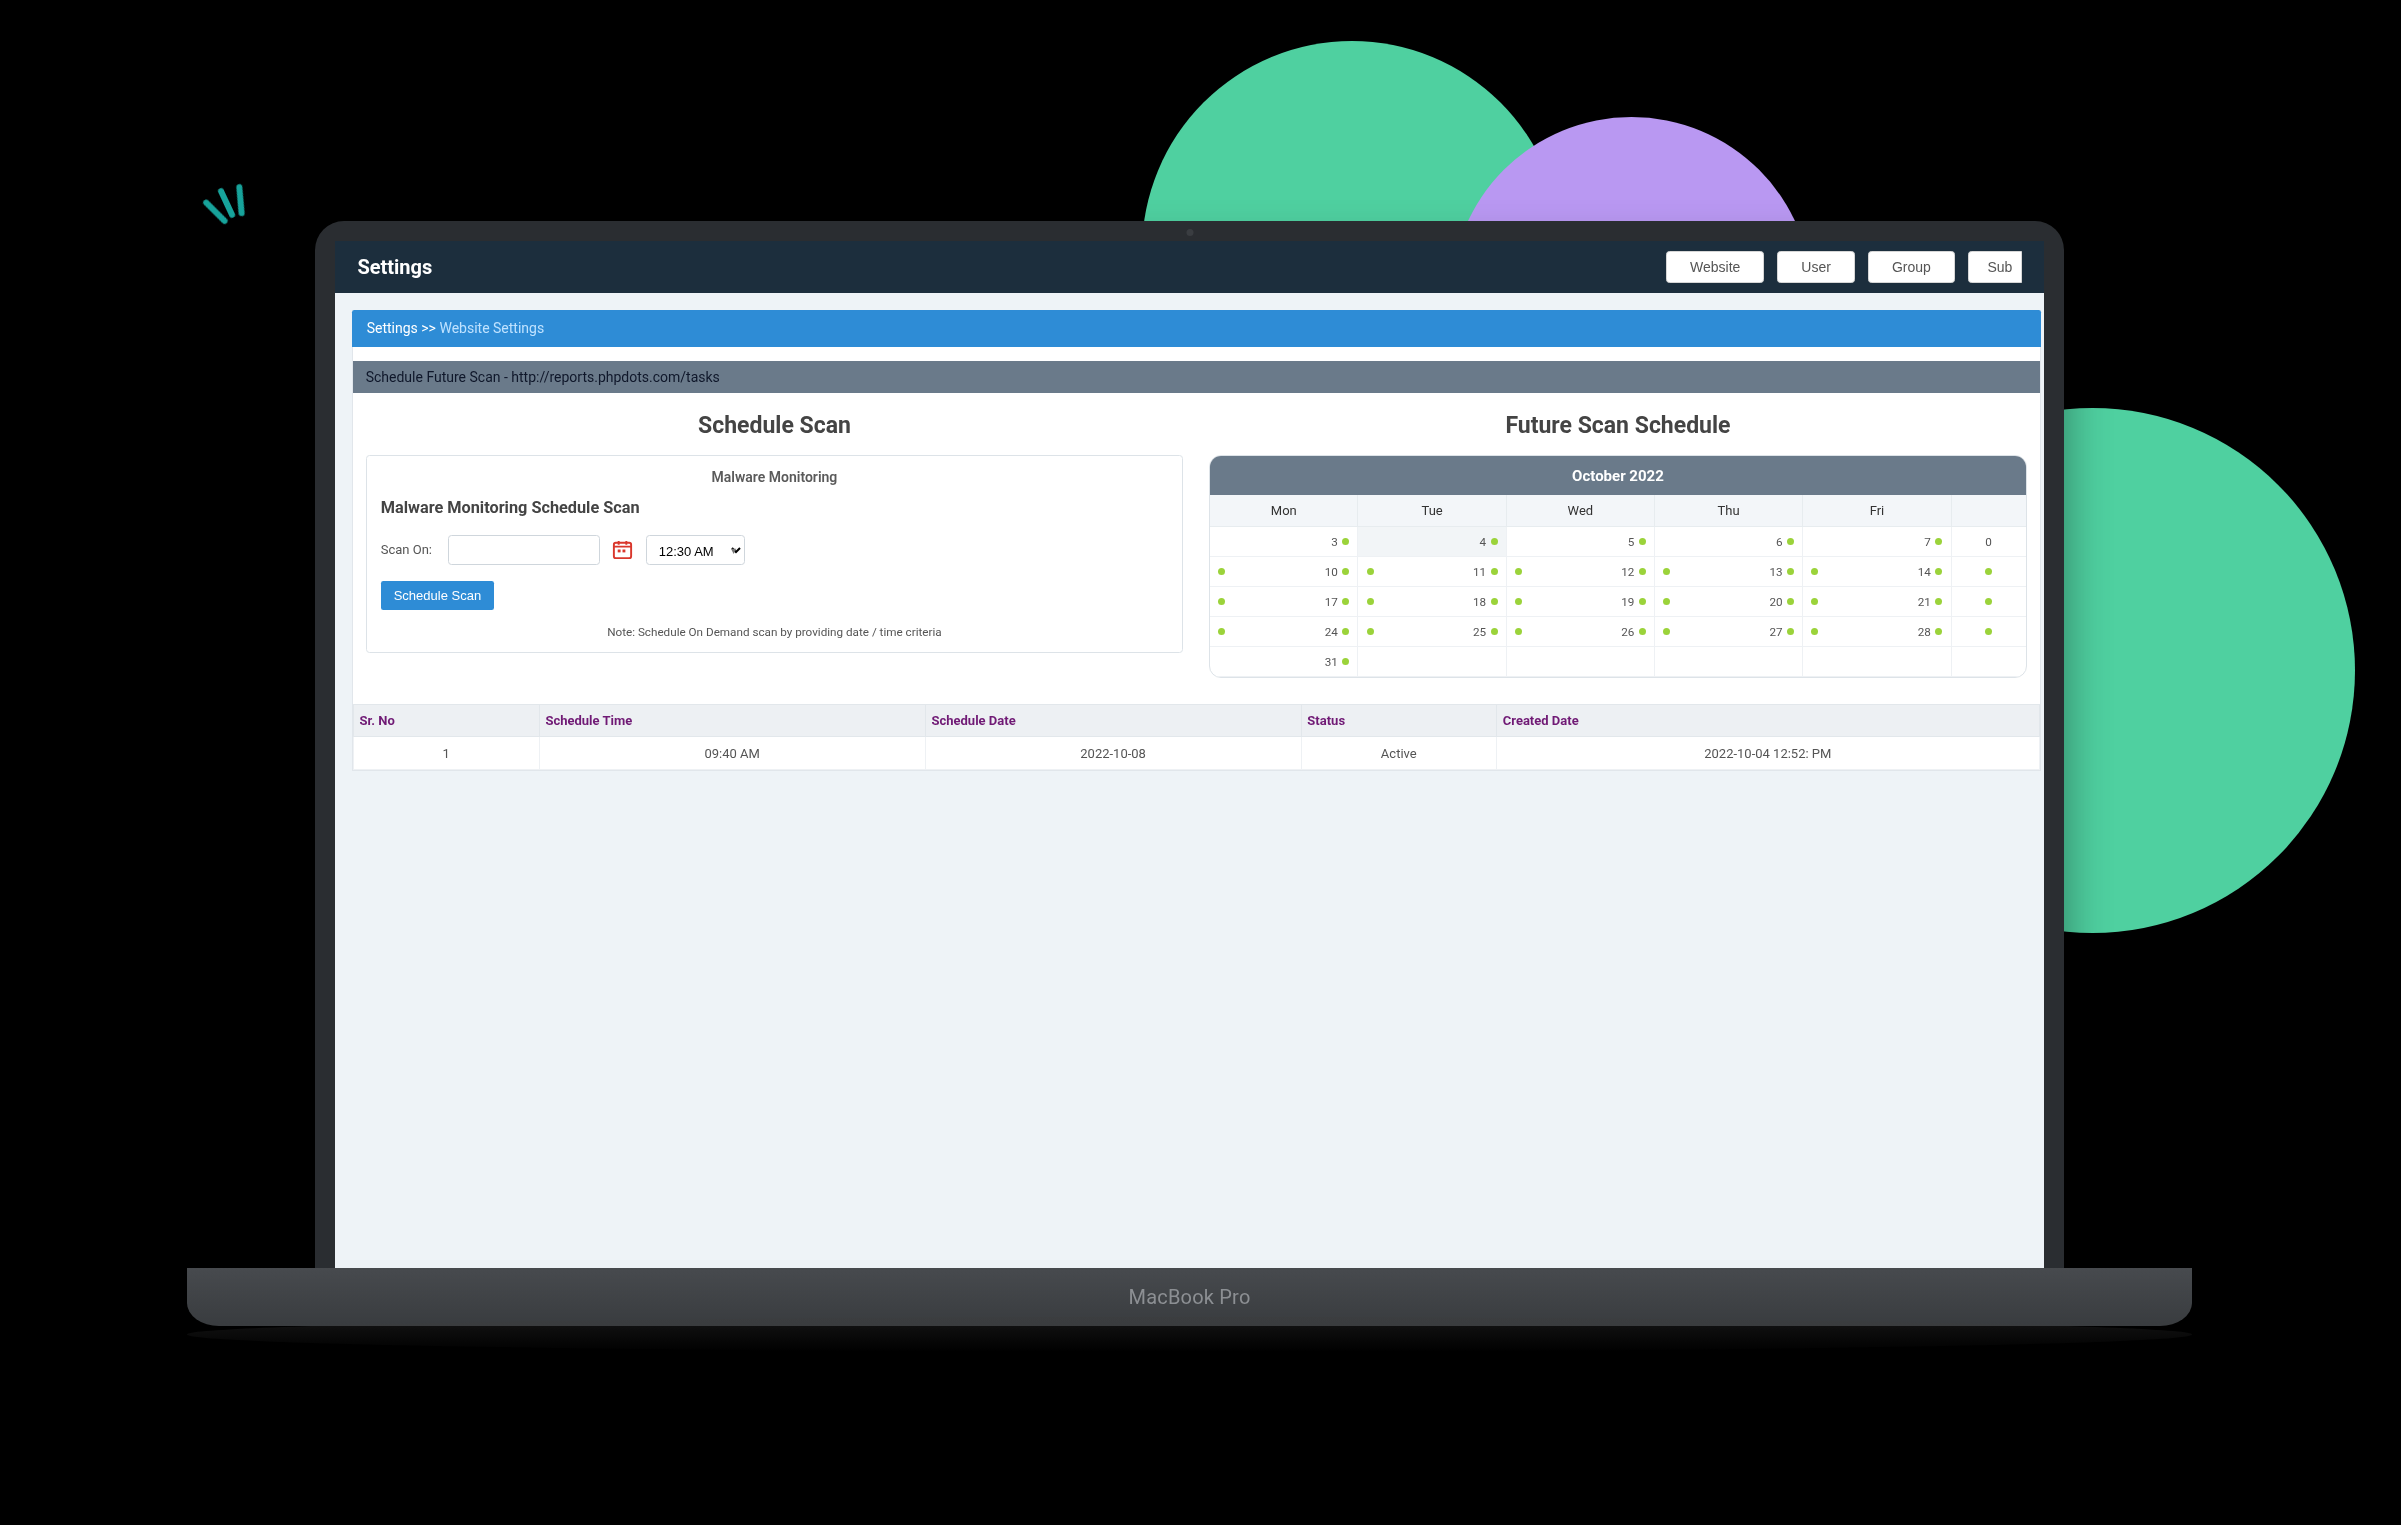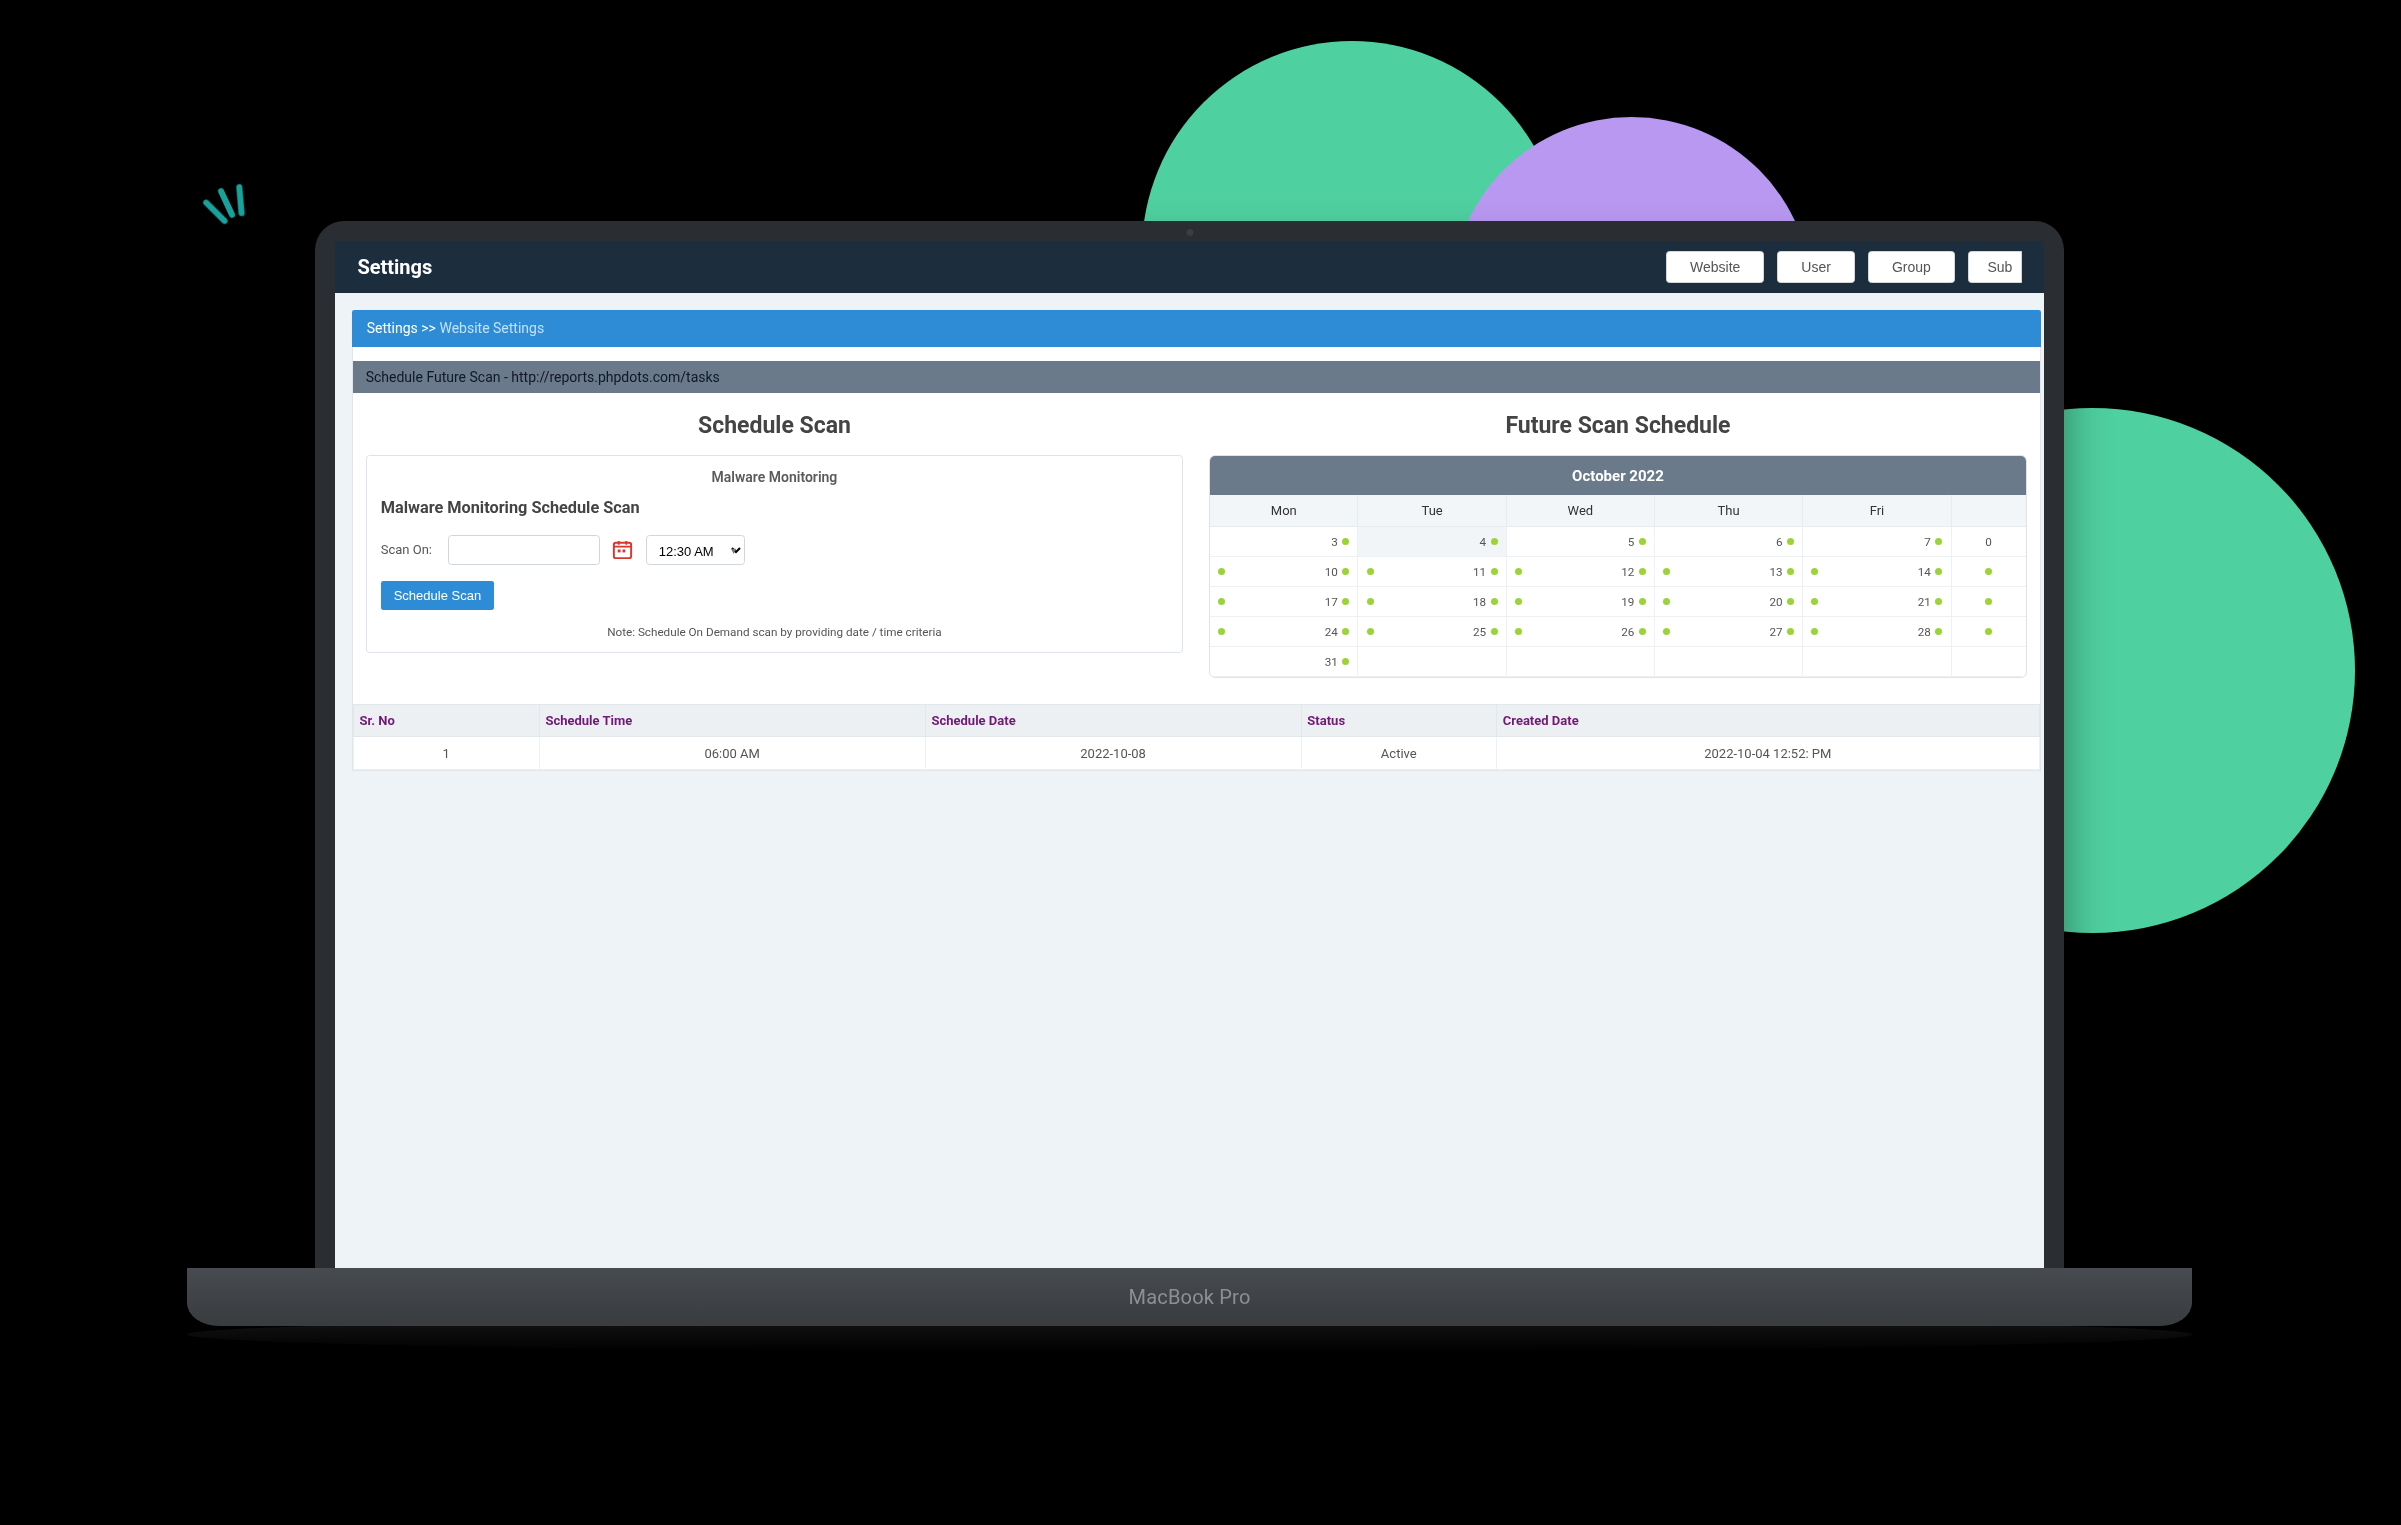--- a/index.html
+++ b/index.html
@@ -108,21 +108,21 @@
   .dropdown-wrap { position:relative; }
   .dropdown-wrap:after{ content:"▾"; position:absolute; right:8.2px; top:50%; transform:translateY(-50%); color:#777; font-size:10.5px; pointer-events:none;}
 
   .btn-primary {
     background:#2e8cd6; color:#fff; border:none; border-radius:2.3px;
     padding:7px 13px; font-size:13px; cursor:pointer;
   }
   .note { font-size:11.7px; color:#555; margin-top:15px;text-align:center; }
 
   
-  .cal { border:0.6px solid #dde3e8; border-radius:6px; overflow:hidden;}
+  .cal { border:0.6px solid #dde3e8; border-radius:12px; overflow:hidden;}
   .cal-title { background:#6a7a8a; color:#fff; text-align:center; font-weight:700; padding:10.5px 0; font-size:15px;}
   .cal-head, .cal-row { display:grid; grid-template-columns: repeat(5, 1fr) .5fr; }
   .cal-head div { text-align:center; padding:8.2px 0; font-weight:400; background:#f3f6f9; border-right:0.6px solid #e7ecef; border-bottom:0.6px solid #e7ecef; font-size:13px;}
   .cal-head div:last-child{border-right:none;}
   .cal-row div.cell {
     position:relative; height:30px; border-right:0.6px solid #eef1f4; border-bottom:0.6px solid #eef1f4;
     font-size:11.7px; color:#555;
     display:flex; align-items:center; justify-content:flex-end; padding-right:5.8px;
   }
   .cal-row div.cell:last-child{border-right:none; justify-content:center; padding-right:0;}
@@ -352,21 +352,21 @@
                     <th>Sr. No</th>
                     <th>Schedule Time</th>
                     <th>Schedule Date</th>
                     <th>Status</th>
                     <th>Created Date</th>
                   </tr>
                 </thead>
               <tbody id="sched-body">
                   <tr>
                     <td>1</td>
-                    <td>06:00 AM</td>
+                    <td>09:40 AM</td>
                     <td>2022-10-08</td>
                     <td>Active</td>
                     <td>2022-10-04 12:52: PM</td>
                   </tr>
                 </tbody>
             </table>
           </div>
         </div>
       </div>
 

